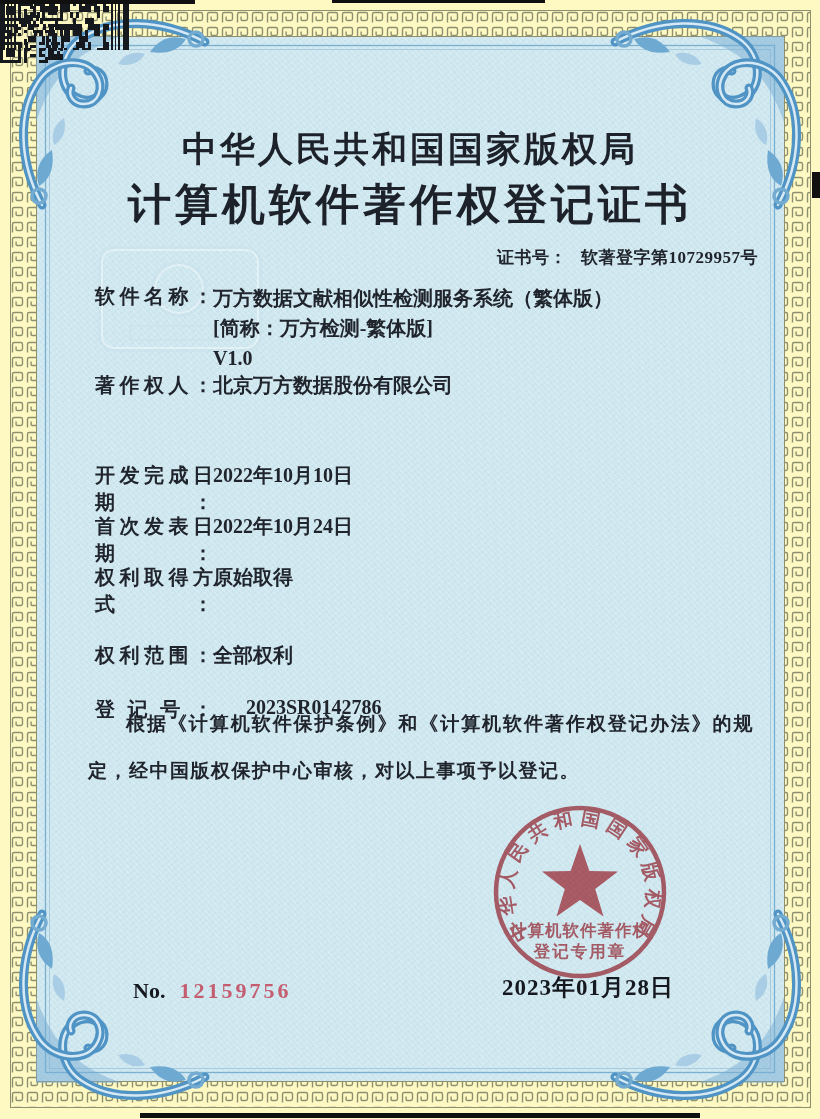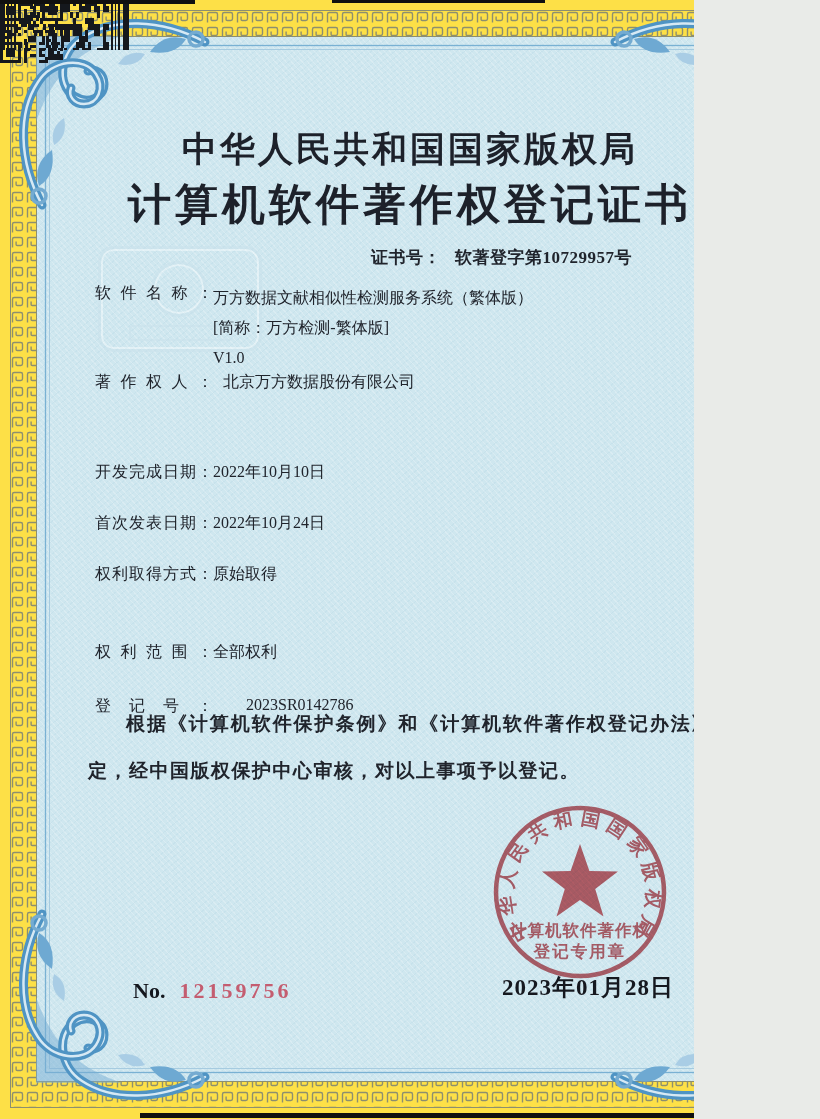--- a/index.html
+++ b/index.html
@@ -1,37 +1,37 @@
 <!DOCTYPE html>
 <html><head>
 <meta charset="utf-8">
 <style>
   html,body{margin:0;padding:0;background:#e9ebe8;}
-  .page{position:relative;width:694px;height:1119px;background:#fde047;overflow:hidden;
+  .page{position:relative;width:820px;height:1119px;background:#fef9c3;overflow:hidden;
         font-family:"Liberation Serif", serif;color:#20242c;}
   
   .field{position:absolute;left:36px;top:36px;width:749px;height:1046px;background:#cfe7ef;
          background-image:
            repeating-linear-gradient(48deg, rgba(255,255,255,.22) 0 1px, rgba(255,255,255,0) 1px 4px),
            repeating-linear-gradient(-40deg, rgba(150,195,215,.14) 0 1px, rgba(255,255,255,0) 1px 5px);}
   svg.layer{position:absolute;left:0;top:0;}
   .abs{position:absolute;}
   
   .authority{left:0;top:126px;width:820px;text-align:center;font-size:35px;font-weight:700;
              letter-spacing:3px;color:#1d212a;}
   .cert-title{left:0;top:176px;width:820px;text-align:center;font-size:43px;font-weight:800;
               letter-spacing:4px;color:#1d212a;}
   .certno{top:246px;right:62px;font-size:17px;font-weight:700;letter-spacing:.5px;}
   .certno .gap{display:inline-block;width:14px;}
   
-  .row{position:absolute;left:95px;display:flex;font-size:16px;font-weight:400;}
+  .row{position:absolute;left:95px;display:flex;font-size:20px;font-weight:700;}
   .lbl{display:inline-block;width:118px;text-align:justify;text-align-last:justify;flex:none;}
   .val{margin-left:0;}
   .val .ln{line-height:30px;}
-  .r-name{top:283px;} .r-owner{top:372px;gap:10px;} .r-dev{top:462px;} .r-pub{top:513px;}
+  .r-name{top:283px;} .r-owner{top:372px;} .r-dev{top:462px;} .r-pub{top:513px;}
   .r-acq{top:564px;} .r-scope{top:642px;} .r-reg{top:696px;gap:33px;}
   .statement{left:88px;top:700px;width:666px;font-size:19px;font-weight:600;line-height:47px;
              letter-spacing:1.5px;text-indent:2em;text-align:justify;}
   
   .barcode{left:155px;top:817px;}
   .qrcode{left:160px;top:883px;}
   
   .sealbox{left:478px;top:790px;width:204px;height:204px;opacity:.92;mix-blend-mode:multiply;}
   .issue-date{left:502px;top:972px;font-size:23px;font-weight:700;letter-spacing:1px;color:#15181f;}
   .serial{left:133px;top:978px;font-size:22px;font-weight:700;}

